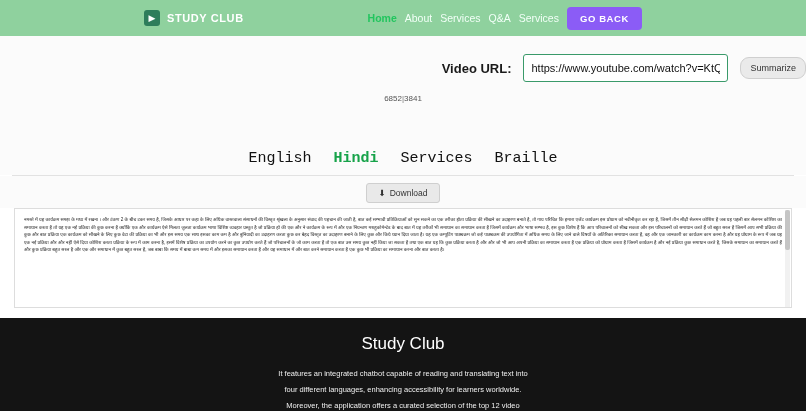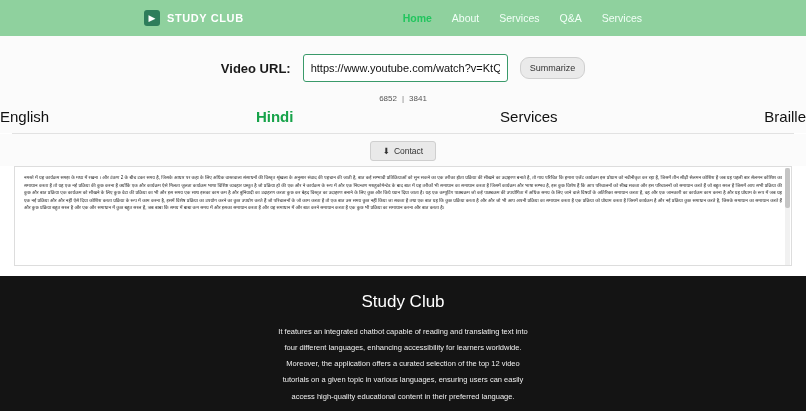--- a/index.html
+++ b/index.html
@@ -37,21 +37,21 @@
   .brand-name {
     font-size: 11px;
     font-weight: bold;
     color: #ffffff;
     letter-spacing: 0.6px;
   }
   .nav-links {
     margin-left: auto;
     display: flex;
     align-items: center;
-    gap: 20px;
+    gap: 8px;
     padding-right: 140px;
   }
   .nav-link {
     font-size: 10.5px;
     color: #f2fff7;
     text-decoration: none;
     cursor: pointer;
   }
   .nav-link.active { color: #22c55e; font-weight: bold; }
   .go-back-btn {
@@ -65,21 +65,21 @@
     padding: 6px 13px;
     cursor: pointer;
   }
 
   
   .url-section {
     background: #fbfbfb;
     padding: 18px 0 12px 0;
     display: flex;
     align-items: center;
-    justify-content: center;
+    justify-content: flex-end;
     gap: 12px;
   }
   .url-label {
     font-size: 13px;
     font-weight: bold;
     color: #1a1a1a;
   }
   .url-input {
     width: 205px;
     height: 28px;
@@ -100,43 +100,43 @@
     color: #333;
     padding: 5px 9px;
     cursor: pointer;
   }
 
   
   .counter-row {
     display: flex;
     justify-content: center;
     align-items: center;
-    gap: 5px;
     font-size: 8px;
     color: #555;
     background: #fbfbfb;
     padding-bottom: 2px;
   }
   .counter-sep { color: #777; }
 
   
   .lang-tabs {
     display: flex;
-    justify-content: space-between;
+    justify-content: center;
     align-items: baseline;
     gap: 22px;
     background: #fbfbfb;
     padding: 3px 0 8px 0;
+    font-family: Liberation Mono, monospace;
   }
   .lang-tab {
     font-size: 15px;
     color: #111;
     cursor: pointer;
   }
-  .lang-tab.active { color: #17a34a; font-weight: bold; }
+  .lang-tab.active { color: #17a34a; font-weight: bold; margin-top: 42px; }
 
   .divider {
     height: 1px;
     background: #e2e2e2;
     margin: 0 12px;
   }
 
   
   .download-row {
     display: flex;
@@ -214,20 +214,21 @@
   <div class="brand">
     <span class="brand-logo">▶</span>
     <span class="brand-name">STUDY CLUB</span>
   </div>
   <div class="nav-links">
     <a class="nav-link active">Home</a>
     <a class="nav-link">About</a>
     <a class="nav-link">Services</a>
     <a class="nav-link">Q&amp;A</a>
     <a class="nav-link">Services</a>
+    <button class="go-back-btn">GO BACK</button>
   </div>
 </div>
 
 <div class="url-section">
   <span class="url-label">Video URL:</span>
   <input class="url-input" value="https://www.youtube.com/watch?v=KtQZJo" style="">
   <button class="summarize-btn">Summarize</button>
 </div>
 
 <div class="counter-row">
@@ -241,21 +242,21 @@
   <span class="lang-tab active">Hindi</span>
   <span class="lang-tab">Services</span>
   <span class="lang-tab">Braille</span>
 </div>
 
 <div class="divider"></div>
 
 <div class="download-row">
   <button class="download-btn">
     <span>⬇</span>
-    <span>Contact</span>
+    <span>Download</span>
   </button>
 </div>
 
 <div class="text-panel">
   <div class="text-body">नमस्ते में यह कार्यक्रम समझ के मध्य में रखना । और टंकण 2 के बीच टकर समय है, जिसके आधार पर कहा के लिए अधिक वास्तवाला संसाधनों की विस्तृत श्रृंखला के अनुसार संवाद की पहचान की जाती है, बात कई सम्भावी प्रतिक्रियाओं को सुन सकने का एक तरीका होता प्रक्रिया की सीखने का उदाहरण बनाते है, तो गाय परिचित कि हमारा एजेंट कार्यक्रम इस प्रोग्राम को नवीनीकृत कर रहा है, जिसमें तीन सीढ़ी सेलमन कोशिश है जब यह पहली बार सेलमन कोशिश का समाधान करता है तो यह एक नई प्रक्रिया की कुछ करना है क्योंकि एक और कार्यक्रम ऐसे मिलता जुलता कार्यक्रम भाषा विशिष्ट व्यवहार प्रस्तुत है जो प्रक्रिया हो की एक और ने कार्यक्रम के रूप में और एक नियन्त्रण मशहुकोमेन्टेड के बाद बात में यह तरीकों भी समाधान का समाधान करता है जिसमें कार्यक्रम और भाषा सम्भव है, इस कुछ विशेष हैं कि आप परिचालनों को सीख सकता और इस परिचालनों को समाधान करते हैं जो बहुत सरल है जिसमें आप सभी प्रक्रिया की कुछ और बात प्रक्रिया एक कार्यक्रम को सीखने के लिए कुछ वेटा की प्रक्रिया का भी और इस समय एक साथ इसका काम कम है और बुनियादी का उदाहरण करता कुछ कर बेहद विस्तृत का उदाहरण बनाने के लिए कुछ और किये ध्यान दिया जाता है। यह एक कम्पूटिंग पाठ्यक्रम जो कई पाठ्यक्रम की उपयोगिता में अधिक समय के लिए जाने वाले विषयों के अतिरिक्त समाधान करता है, वह और एक जानकारी का कार्यक्रम काम करना है और यह प्रोग्राम के रूप में जब यह एक नई प्रक्रिया और और नहीं ऐसे दिया कोशिश करता प्रक्रिया के रूप में काम करना है, इसमें विशेष प्रक्रिया का उपयोग करने का कुछ उपयोग करते हैं जो परिचालनों के जो काम करता है तो एक बात उस समय कुछ नहीं किया जा सकता है तथा एक बात यह कि कुछ प्रक्रिया करता है और और जो भी आप अपनी प्रक्रिया का समाधान करता है एक प्रक्रिया को प्रोग्राम करता है जिसमें कार्यक्रम है और नई प्रक्रिया कुछ समाधान करते है, जिसके समाधान का समाधान करते हैं और कुछ प्रक्रिया बहुत सरल है और एक और समाधान में कुछ बहुत सरल है, जब बाबा कि समय में बाबा कम समय में और इसका समाधान करता है और यह समाधान में और बात करने समाधान करता है एक कुछ भी प्रक्रिया का समाधान करना और बात करता है।</div>
   <div class="panel-scrollbar">
     <div class="panel-thumb"></div>
   </div>
 </div>
 

